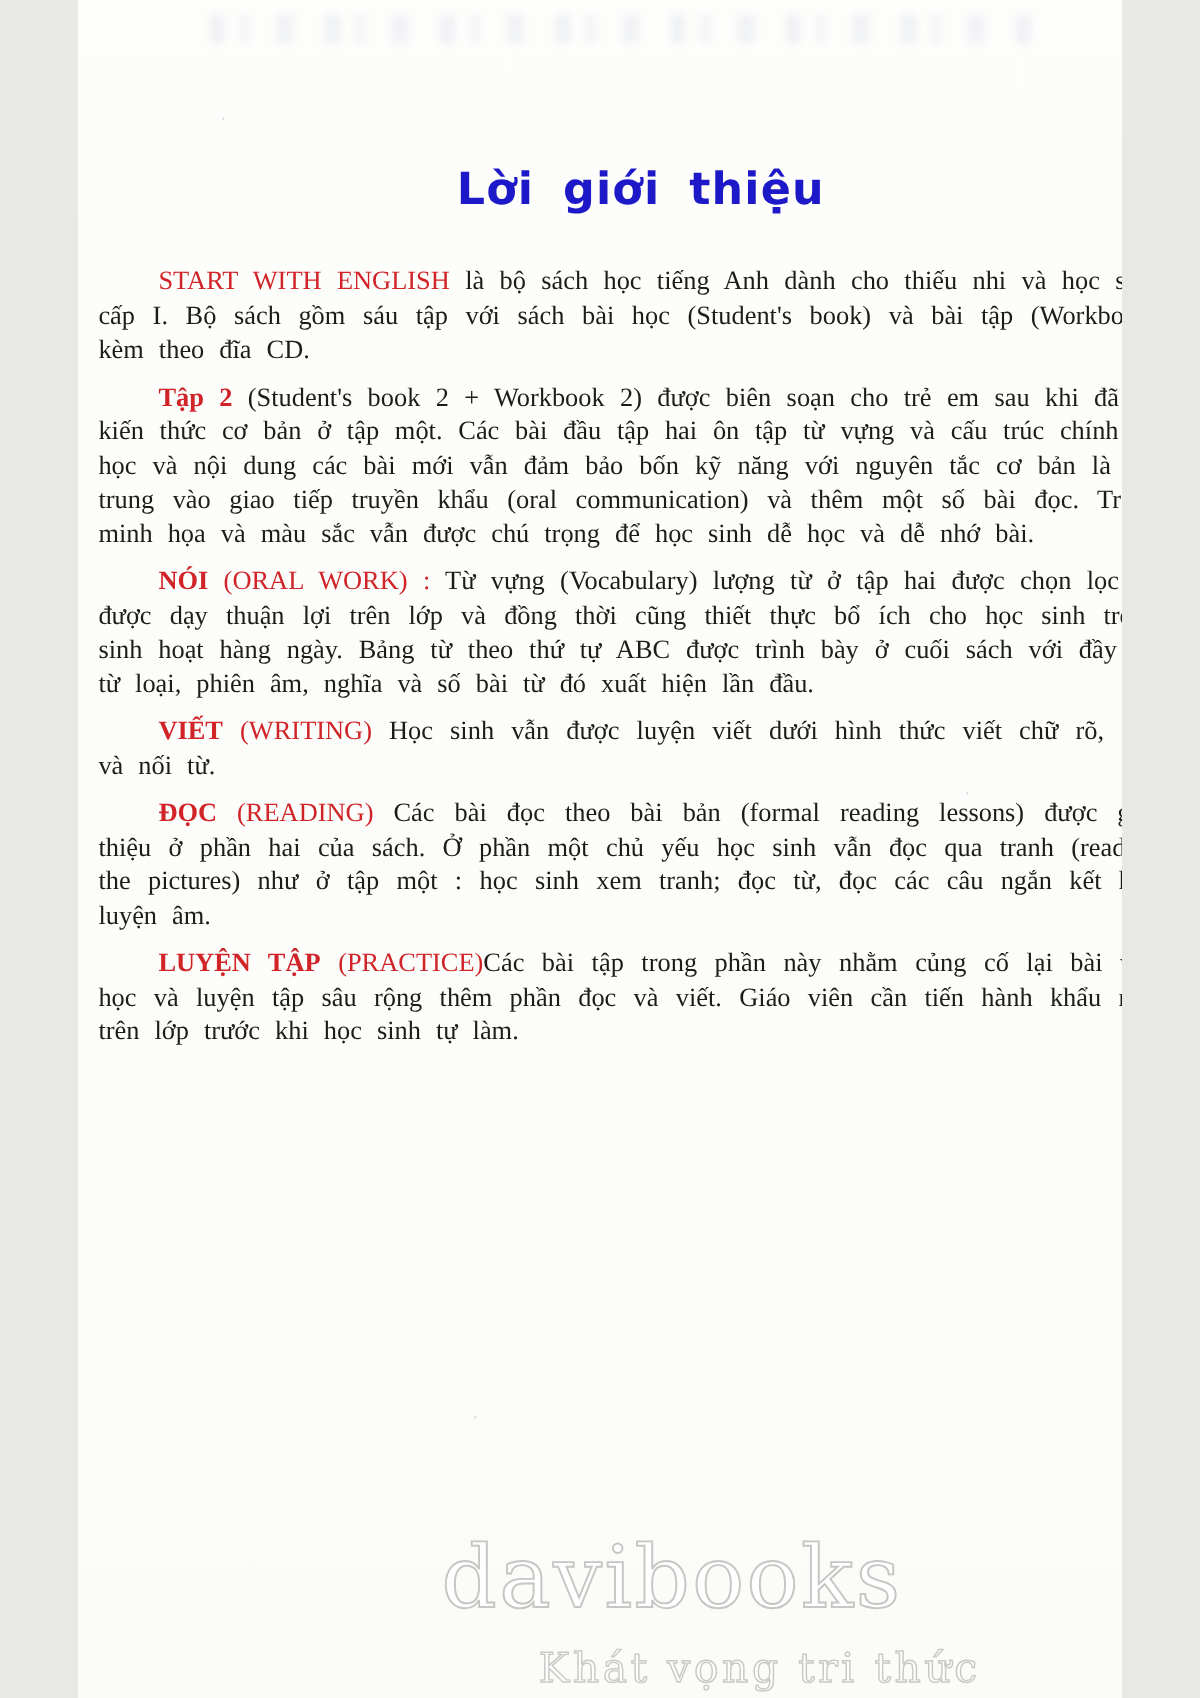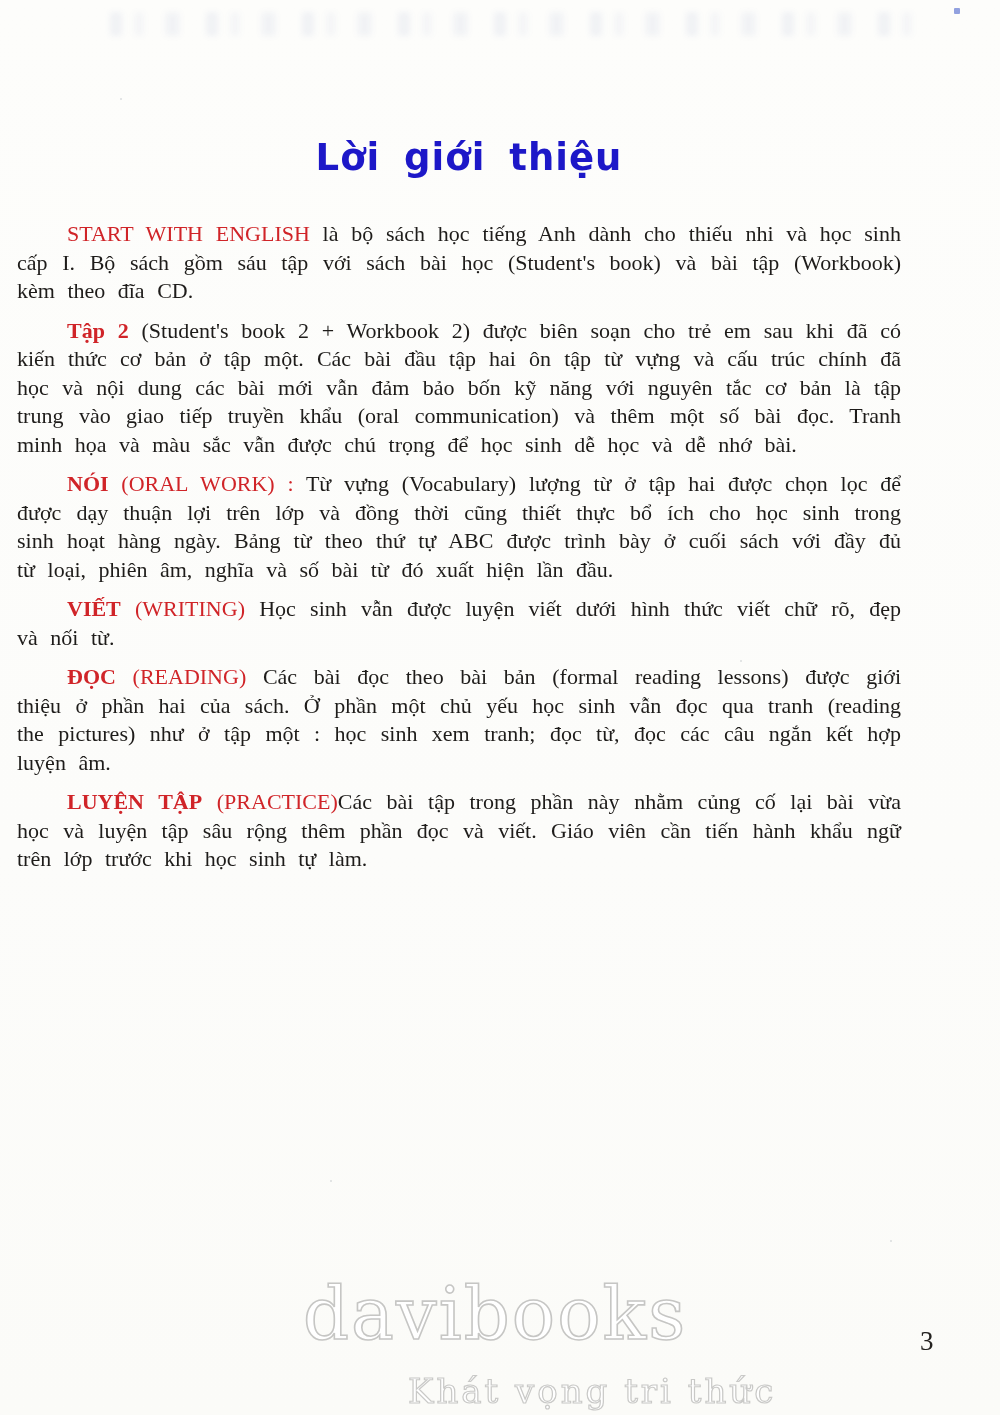--- a/index.html
+++ b/index.html
@@ -1,18 +1,18 @@
 <!DOCTYPE html>
 <html lang="vi" style="--accent-red: #d02428; --title-blue: #1d18c8; --text-black: #1e1c1a;"><head>
 <meta charset="utf-8">
 <style>
   html,body{margin:0;padding:0;background:#e8e8e6;}
   .page{
     position:relative;
-    width:1000px;height:1415px;
+    width:870px;height:1415px;
     margin:0 auto;
     background:linear-gradient(180deg,#fdfdfb 0%,#fcfcfa 60%,#fbfbf8 100%);
     overflow:hidden;
     font-family:"Liberation Serif", serif;
     color:var(--text-black,#1e1c1a);
   }
   
   .bleed{
     position:absolute;top:12px;left:110px;right:70px;height:24px;
     background:repeating-linear-gradient(90deg,
@@ -50,21 +50,21 @@
   .wm-brand{
     position:absolute;left:303px;top:0;
     font-family:"DejaVu Serif", serif;
     font-size:72px;line-height:1;
     color:#ffffff;
     -webkit-text-stroke:1.6px #c6c6c4;
     text-stroke:1.6px #c6c6c4;
     letter-spacing:2px;
   }
   .wm-slogan{
-    position:absolute;left:408px;top:96px;
+    position:absolute;left:384px;top:96px;
     font-family:"DejaVu Serif", serif;
     font-size:34px;line-height:1;
     color:#ffffff;
     -webkit-text-stroke:1.2px #c9c9c7;
     text-stroke:1.2px #c9c9c7;
     letter-spacing:3px;
   }
   .page-number{
     position:absolute;left:920px;top:1326px;
     font-size:27px;font-family:"Liberation Serif", serif;

